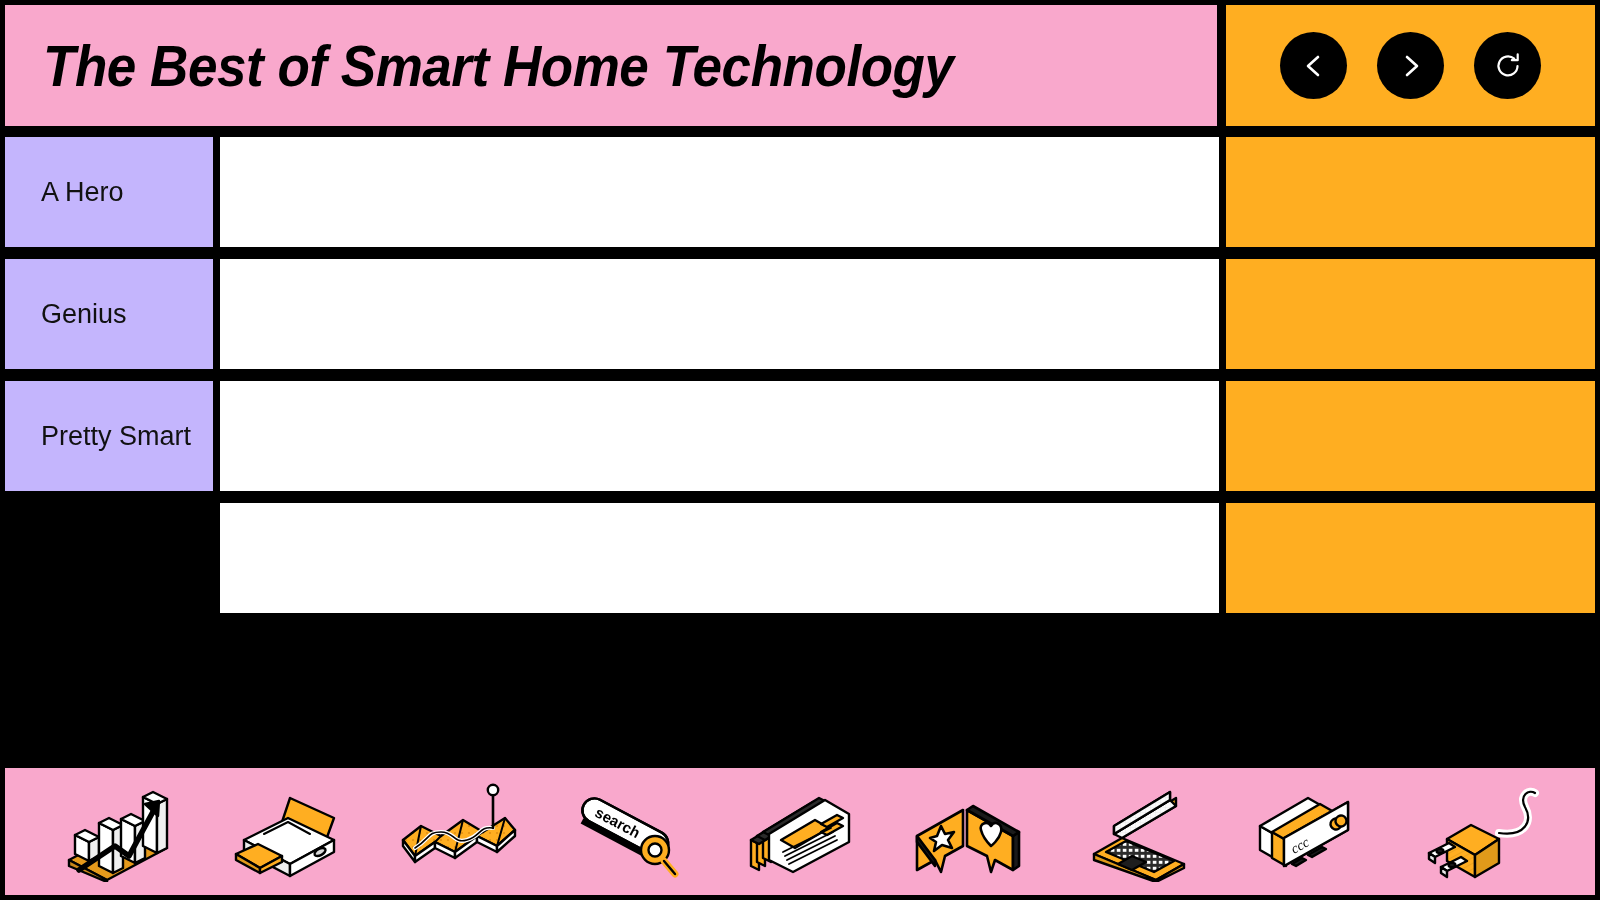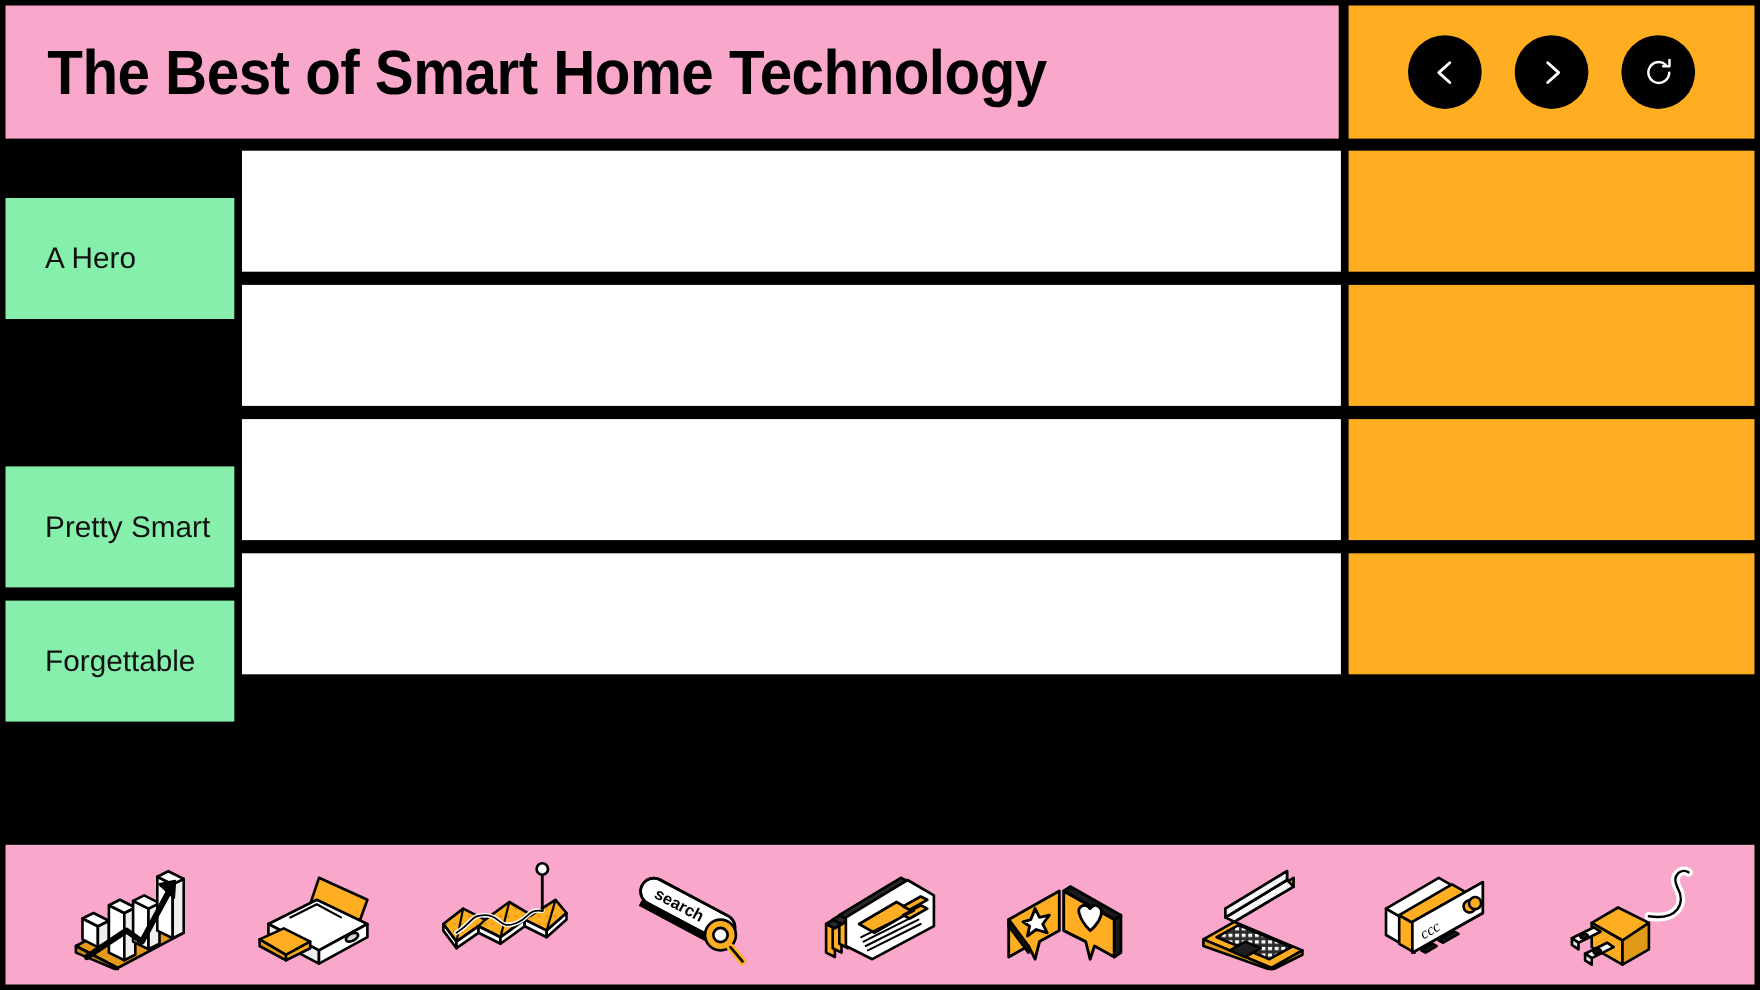--- a/index.html
+++ b/index.html
@@ -20,20 +20,21 @@
     background: #000000;
   }
 
   
   .header-row {
     position: absolute;
     left: 0; top: 0;
     width: 1480px;
     height: 131px;
     display: flex;
+    font-style: italic;
   }
 
   .title-cell {
     position: absolute;
     left: 5px; top: 5px;
     width: 1212px;
     height: 121px;
     background: #F9A8CC;
     display: flex;
     align-items: center;
@@ -91,25 +92,24 @@
     width: 1600px;
     height: 122px;
   }
   .grid-row + .grid-row { margin-top: 0px; }
 
   .label-cell {
     position: absolute;
     left: 5px; top: 6px;
     width: 208px;
     height: 110px;
-    background: #86efac;
+    background: #c4b5fd;
     display: flex;
     align-items: center;
     padding-left: 36px;
-    margin-top: 43px;
   }
 
   .label-text {
     font-size: 27px;
     color: #111111;
     font-family: "Liberation Sans", sans-serif;
     white-space: nowrap;
   }
 
   .content-cell {
@@ -198,37 +198,37 @@
 
     <div class="grid-row">
       <div class="label-cell">
         <span class="label-text">A Hero</span>
       </div>
       <div class="content-cell"></div>
       <div class="action-cell"></div>
     </div>
 
     <div class="grid-row">
+      <div class="label-cell">
+        <span class="label-text">Genius</span>
+      </div>
       <div class="content-cell"></div>
       <div class="action-cell"></div>
     </div>
 
     <div class="grid-row">
       <div class="label-cell">
         <span class="label-text">Pretty Smart</span>
       </div>
       <div class="content-cell"></div>
       <div class="action-cell"></div>
     </div>
 
 
     <div class="grid-row">
-      <div class="label-cell">
-        <span class="label-text">Forgettable</span>
-      </div>
       <div class="content-cell"></div>
       <div class="action-cell"></div>
     </div>
 
   </div>
 
   <div class="footer-strip">
 
     <div class="footer-icon">
       <svg width="118" height="100" viewBox="0 0 118 100">

